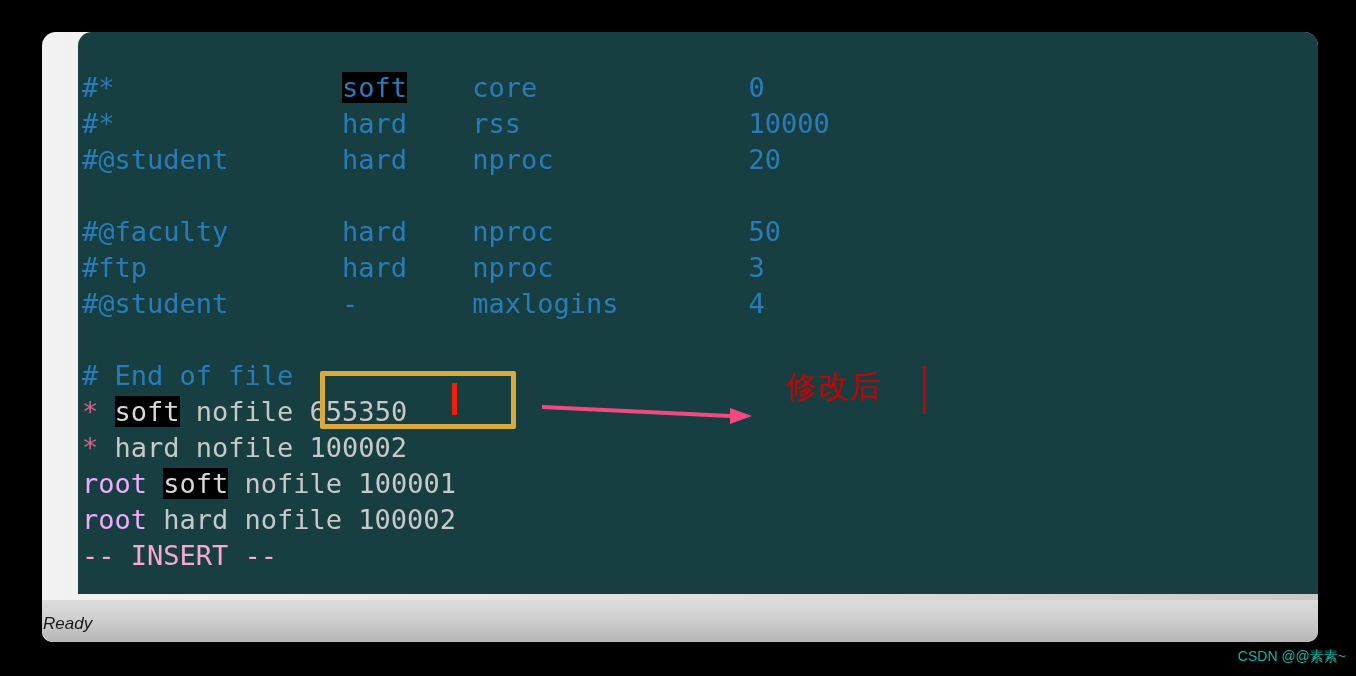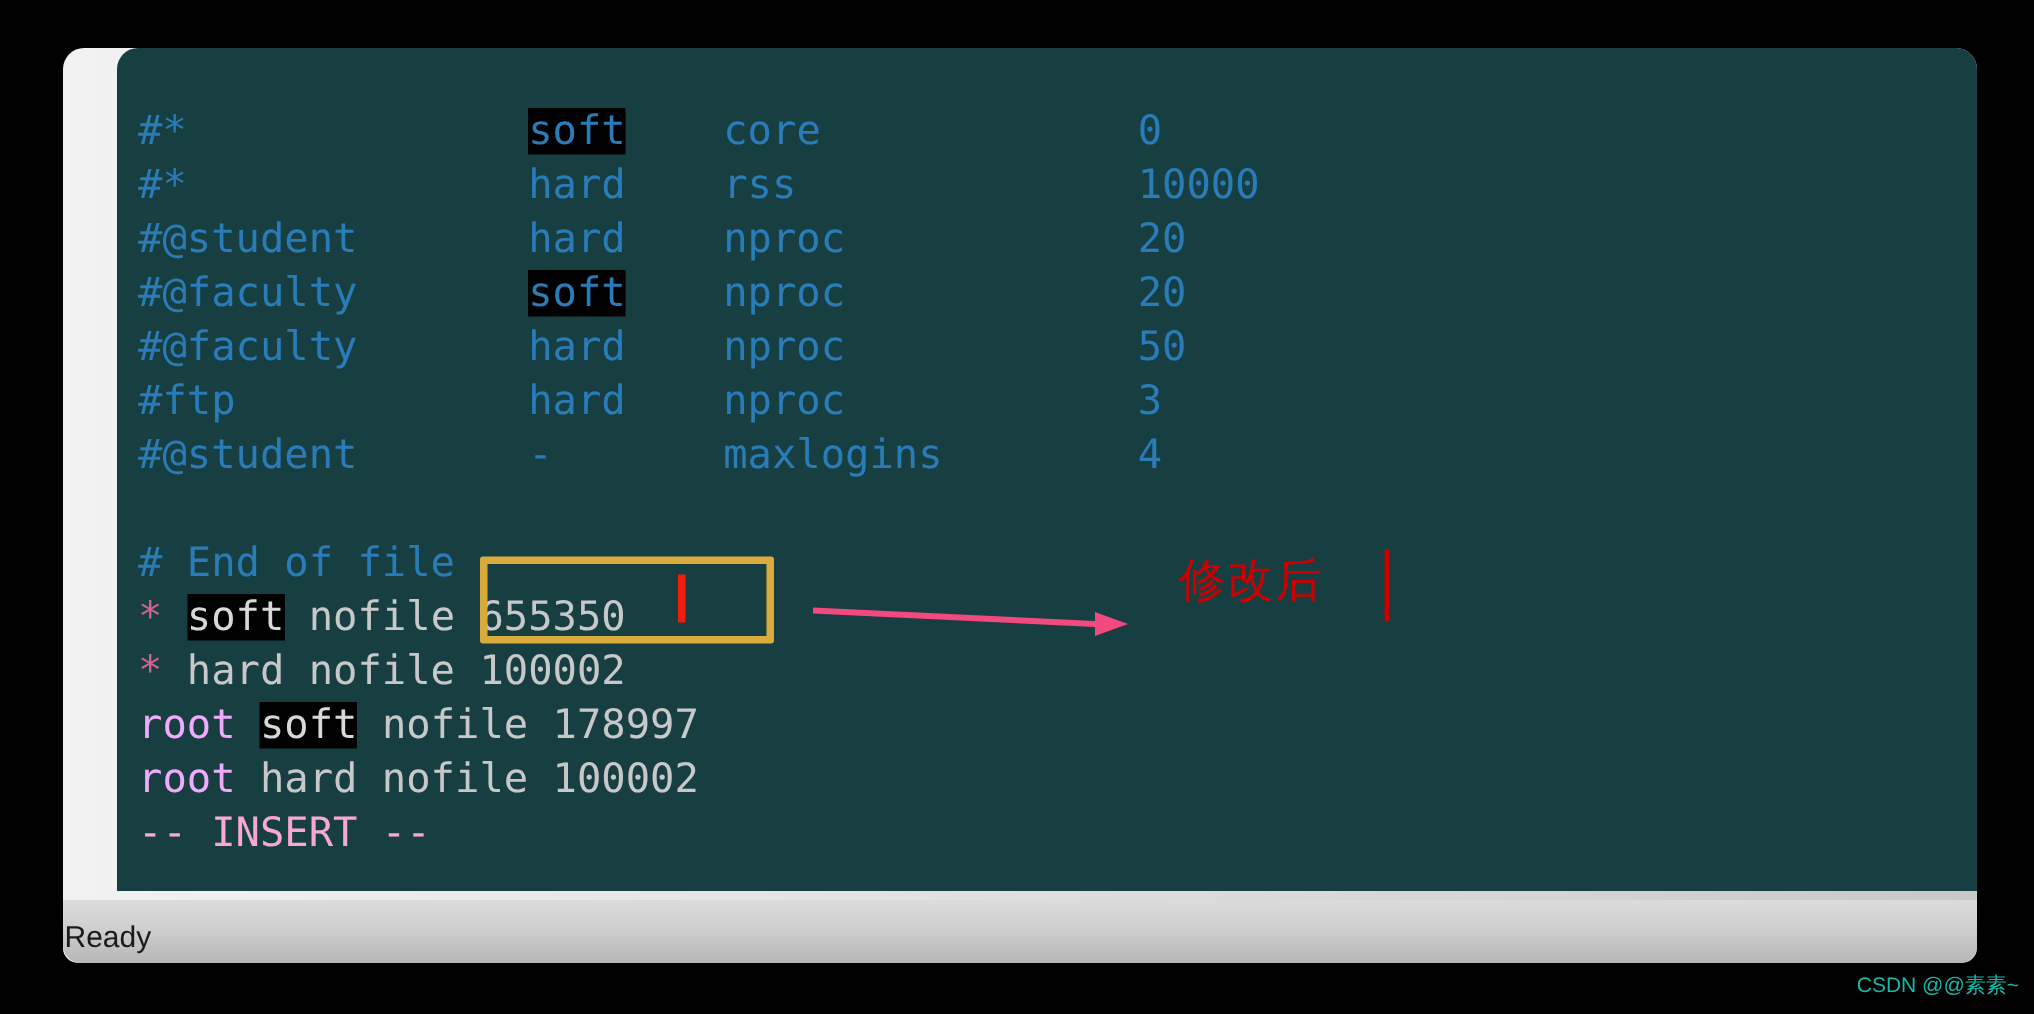--- a/index.html
+++ b/index.html
@@ -47,29 +47,30 @@
     width: 1276px;
     height: 42px;
     background: linear-gradient(to bottom, #dcdcdc 0%, #cfcfcf 45%, #b6b6b6 100%);
     border-radius: 0 0 12px 12px;
   }
   #status-text {
     position: absolute;
     left: 1px;
     top: 14px;
     font-family: "Liberation Sans", sans-serif;
-    font-size: 20px;
+    font-size: 17px;
     color: #1a1a1a;
     white-space: nowrap;
+    font-style: italic;
   }
 
   
   .code-line {
     position: absolute;
-    left: 14px;
+    left: 4px;
     white-space: pre;
     font-family: "DejaVu Sans Mono", monospace;
     font-size: 27px;
     line-height: 36px;
     letter-spacing: 0px;
   }
   .tok { white-space: pre; }
   .c-comment { color: #2a7cb8; }
   .c-plain   { color: #c8c8c8; }
   .c-root    { color: #f0abfc; }
@@ -144,29 +145,28 @@
 </style>
 </head>
 <body>
 
 <div id="window-shell"></div>
 
 <div id="terminal">
     <div class="code-line" style="top: 38px;"><span class="tok c-comment">#*</span><span class="tok c-comment">              </span><span class="tok hl">soft</span><span class="tok c-comment">    </span><span class="tok c-comment">core</span><span class="tok c-comment">             </span><span class="tok c-comment">0</span></div>
     <div class="code-line" style="top: 74px;"><span class="tok c-comment">#*              hard    rss              10000</span></div>
     <div class="code-line" style="top: 110px;"><span class="tok c-comment">#@student       hard    nproc            20</span></div>
-    <div class="code-line" style="top: 146px;"><span class="tok c-comment">#@faculty       </span><span class="tok hl">soft</span><span class="tok c-comment">    nproc            20</span></div>
     <div class="code-line" style="top: 182px;"><span class="tok c-comment">#@faculty       hard    nproc            50</span></div>
     <div class="code-line" style="top: 218px;"><span class="tok c-comment">#ftp            hard    nproc            3</span></div>
     <div class="code-line" style="top: 254px; text-align: center;"><span class="tok c-comment">#@student       -       maxlogins        4</span></div>
     <div class="code-line" style="top: 290px;"><span class="tok c-comment"></span></div>
     <div class="code-line" style="top: 326px;"><span class="tok c-comment"># End of file</span></div>
     <div class="code-line" style="top: 362px;"><span class="tok c-star">*</span><span class="tok c-plain"> </span><span class="tok hl-plain">soft</span><span class="tok c-plain"> nofile 655350</span></div>
     <div class="code-line" style="top: 398px;"><span class="tok c-star">*</span><span class="tok c-plain"> hard nofile 100002</span></div>
-    <div class="code-line" style="top: 434px;"><span class="tok c-root">root</span><span class="tok c-plain"> </span><span class="tok hl-plain">soft</span><span class="tok c-plain"> nofile 178997</span></div>
+    <div class="code-line" style="top: 434px;"><span class="tok c-root">root</span><span class="tok c-plain"> </span><span class="tok hl-plain">soft</span><span class="tok c-plain"> nofile 100001</span></div>
     <div class="code-line" style="top: 470px;"><span class="tok c-root">root</span><span class="tok c-plain"> hard nofile 100002</span></div>
     <div class="code-line" style="top: 506px;"><span class="tok c-status">-- INSERT --</span></div>
   </div>
 
 <div id="edit-box"></div>
 <div id="text-cursor"></div>
 
 <svg id="arrow-svg" viewBox="0 0 225 48" xmlns="http://www.w3.org/2000/svg">
   <polygon points="2,23 190,32 190,26 212,34 190,42 190,36 2,27" fill="#f24a7e"></polygon>
 </svg>

